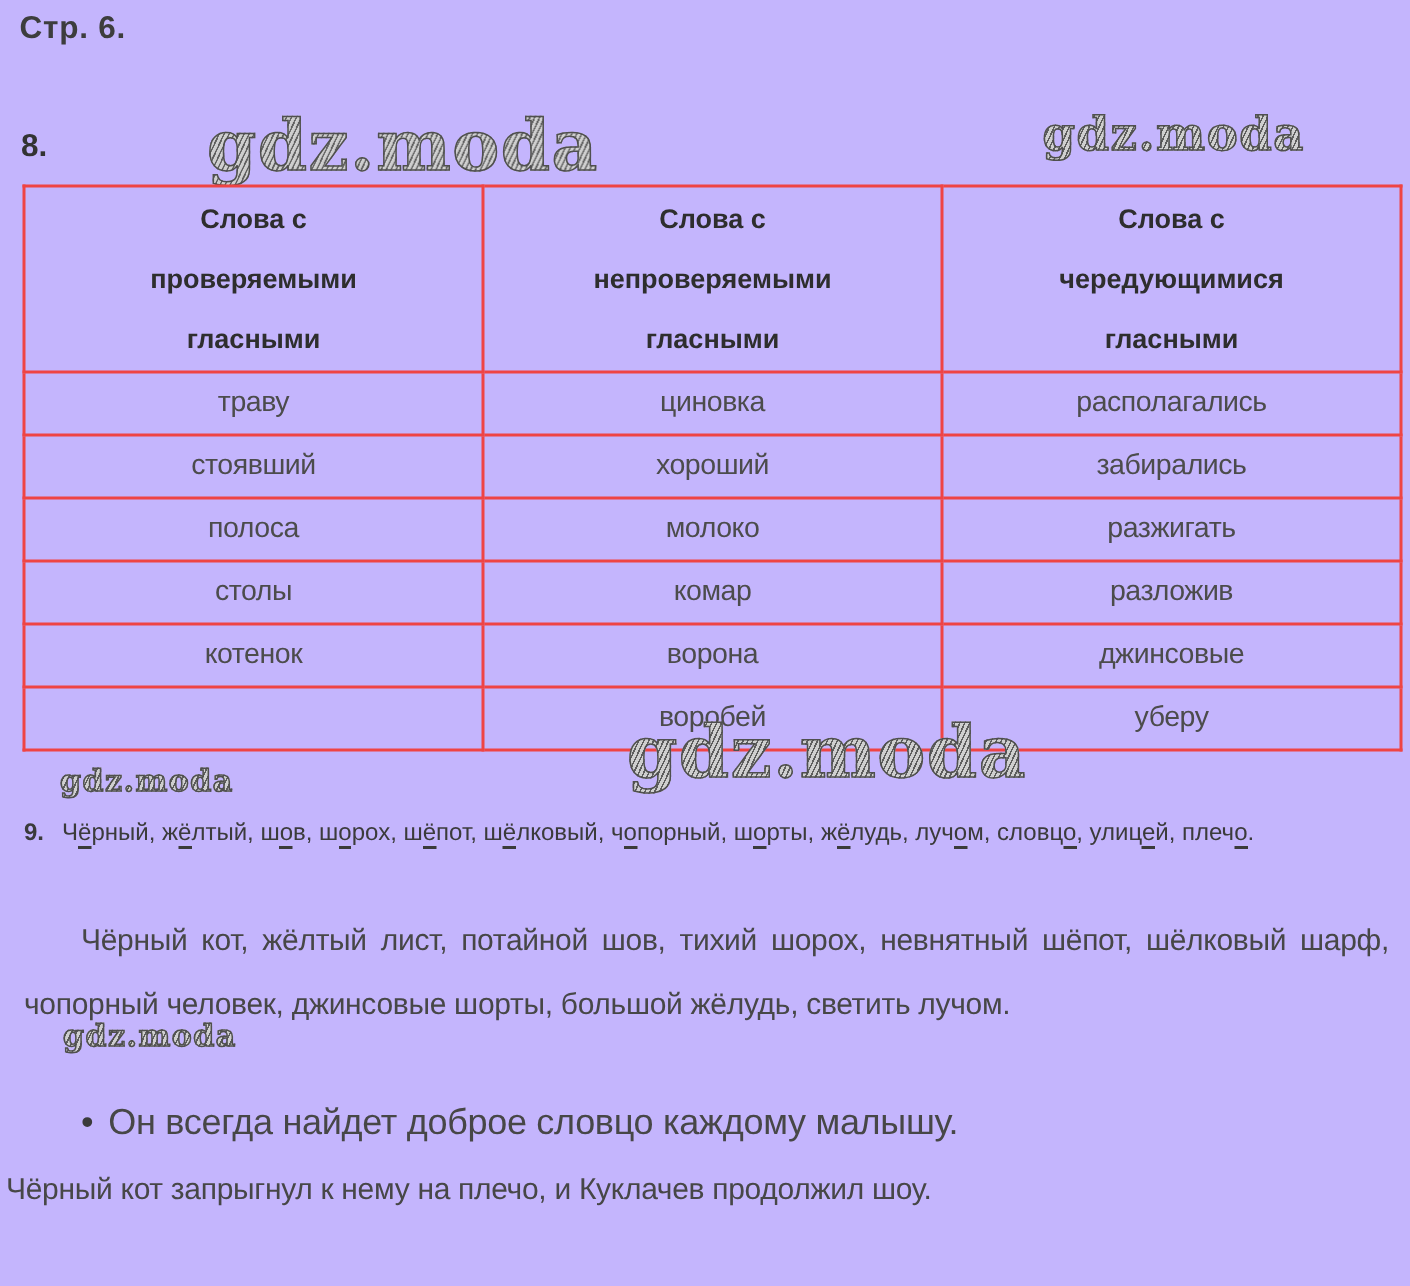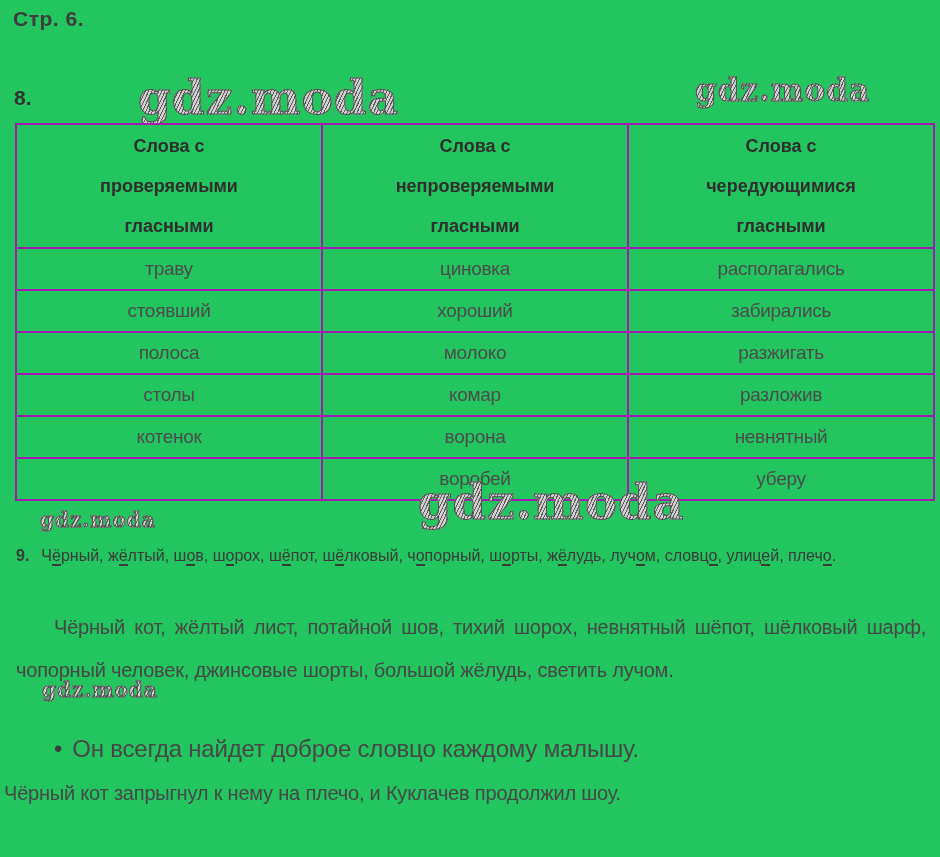--- a/index.html
+++ b/index.html
@@ -1,19 +1,19 @@
 <!DOCTYPE html>
 <html><head>
 <meta charset="utf-8">
 <style>
   html,body{margin:0;padding:0;background:#ffffff;}
   .page{
     position:relative;
     width:940px;height:857px;
-    background:#22c55e;
+    background:#c4b5fd;
     font-family:"Liberation Sans",sans-serif;
     color:#3b3b3b;
     overflow:hidden;
   }
   
   .page-label{
     position:absolute;left:13px;top:7px;
     font-size:21px;font-weight:bold;color:#3d3d3d;letter-spacing:0.5px;
   }
   .ex8-number{
@@ -46,21 +46,21 @@
   .wm-para-left{left:42px;top:678px;font-size:20px;}
 
   
   table.ex8{
     position:absolute;left:15px;top:123px;
     width:920px;
     border-collapse:collapse;
     table-layout:fixed;
   }
   table.ex8 th, table.ex8 td{
-    border:2px solid #a21caf;
+    border:2px solid #ef4444;
     text-align:center;
     vertical-align:middle;
     overflow:hidden;
   }
   table.ex8 th{
     height:122px;
     font-size:18px;font-weight:bold;color:#2e2e2e;
     padding:0;
   }
   table.ex8 th .hline{line-height:40px;}
@@ -150,21 +150,21 @@
           <td>разжигать</td>
         </tr>
         <tr>
           <td>столы</td>
           <td>комар</td>
           <td>разложив</td>
         </tr>
         <tr>
           <td>котенок</td>
           <td>ворона</td>
-          <td>невнятный</td>
+          <td>джинсовые</td>
         </tr>
         <tr>
           <td></td>
           <td>воробей</td>
           <td>уберу</td>
         </tr>
       </tbody>
   </table>
 
   <div class="wm wm-mid-center">gdz.moda</div>

